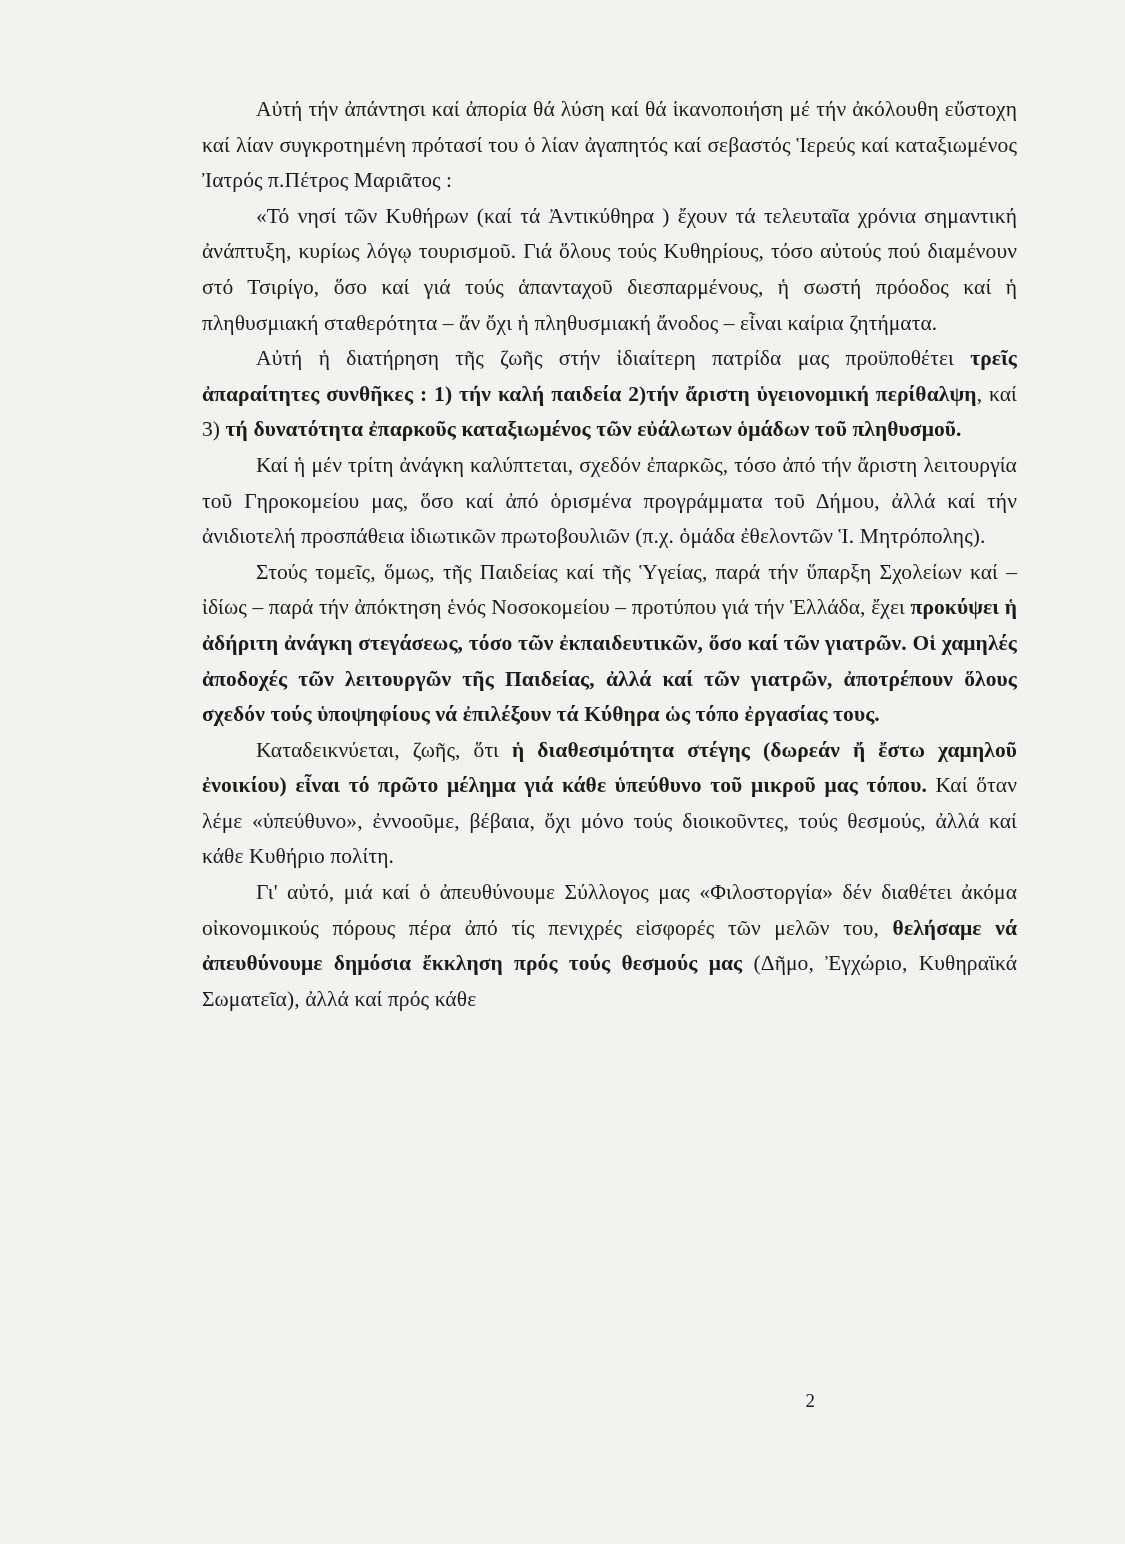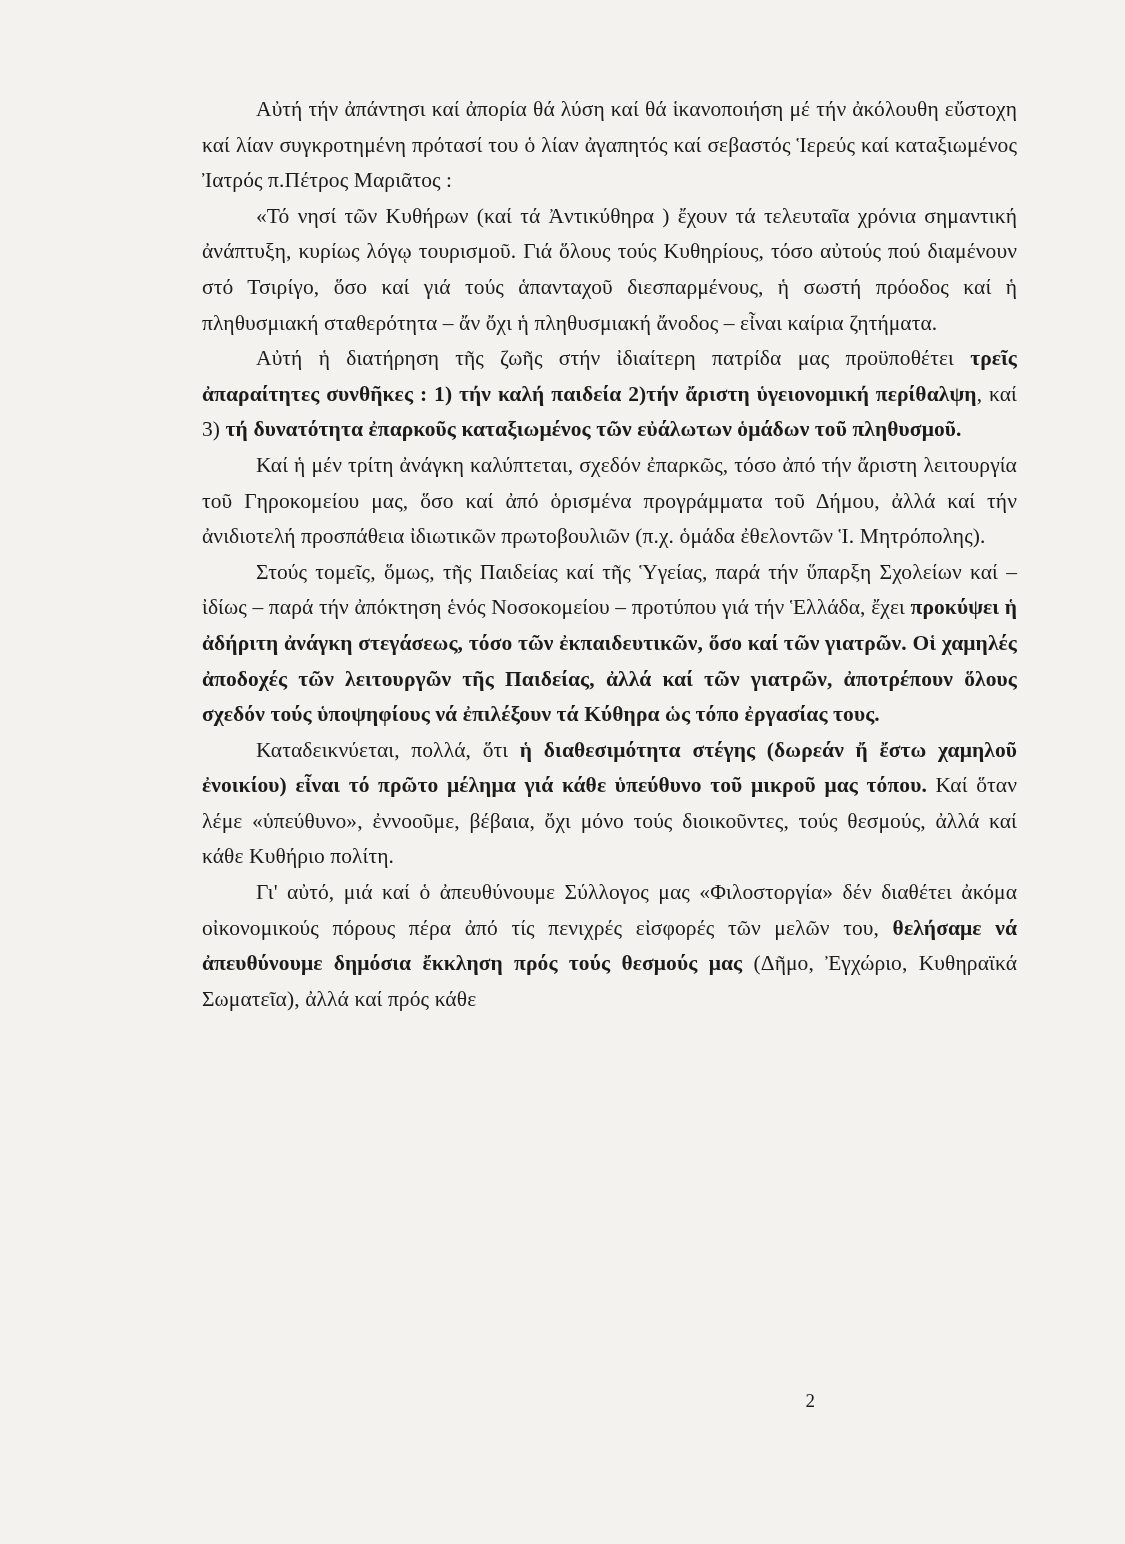--- a/index.html
+++ b/index.html
@@ -60,18 +60,18 @@
 <body>
 
 <div class="page">
   <div class="sheet">
     <div class="content" id="body-text">
         <p><span>Αὐτή τήν ἀπάντησι καί ἀπορία θά λύση καί θά ἱκανοποιήση μέ τήν ἀκόλουθη εὔστοχη καί λίαν συγκροτημένη πρότασί του ὁ λίαν ἀγαπητός καί σεβαστός Ἱερεύς καί καταξιωμένος Ἰατρός π.Πέτρος Μαριᾶτος :</span></p>
         <p><span>«Τό νησί τῶν Κυθήρων (καί τά Ἀντικύθηρα ) ἔχουν τά τελευταῖα χρόνια σημαντική ἀνάπτυξη, κυρίως λόγῳ τουρισμοῦ.  Γιά ὅλους τούς Κυθηρίους, τόσο αὐτούς πού διαμένουν στό Τσιρίγο, ὅσο καί γιά τούς ἁπανταχοῦ διεσπαρμένους, ἡ σωστή πρόοδος καί ἡ πληθυσμιακή σταθερότητα – ἄν ὄχι ἡ πληθυσμιακή ἄνοδος – εἶναι καίρια ζητήματα.</span></p>
         <p><span>Αὐτή ἡ διατήρηση τῆς ζωῆς στήν ἰδιαίτερη πατρίδα μας προϋποθέτει </span><b>τρεῖς ἀπαραίτητες συνθῆκες : 1) τήν καλή παιδεία 2)τήν ἄριστη ὑγειονομική περίθαλψη</b><span>, καί 3) </span><b>τή δυνατότητα ἐπαρκοῦς καταξιωμένος τῶν εὐάλωτων ὁμάδων τοῦ πληθυσμοῦ.</b></p>
         <p><span>Καί ἡ μέν τρίτη ἀνάγκη καλύπτεται, σχεδόν ἐπαρκῶς, τόσο ἀπό τήν ἄριστη λειτουργία τοῦ Γηροκομείου μας, ὅσο καί ἀπό ὁρισμένα προγράμματα τοῦ Δήμου, ἀλλά καί τήν ἀνιδιοτελή προσπάθεια ἰδιωτικῶν πρωτοβουλιῶν (π.χ. ὁμάδα ἐθελοντῶν Ἱ. Μητρόπολης).</span></p>
         <p><span>Στούς τομεῖς, ὅμως, τῆς Παιδείας καί τῆς Ὑγείας, παρά τήν ὕπαρξη Σχολείων καί – ἰδίως – παρά τήν ἀπόκτηση ἑνός Νοσοκομείου – προτύπου γιά τήν Ἑλλάδα, ἔχει </span><b>προκύψει ἡ ἀδήριτη ἀνάγκη στεγάσεως, τόσο τῶν ἐκπαιδευτικῶν, ὅσο καί τῶν γιατρῶν. Οἱ χαμηλές ἀποδοχές τῶν λειτουργῶν τῆς Παιδείας, ἀλλά καί τῶν γιατρῶν, ἀποτρέπουν ὅλους σχεδόν τούς ὑποψηφίους νά ἐπιλέξουν τά Κύθηρα ὡς τόπο ἐργασίας τους.</b></p>
-        <p><span>Καταδεικνύεται, πολλά, ὅτι </span><b>ἡ διαθεσιμότητα στέγης (δωρεάν ἤ ἔστω χαμηλοῦ ἐνοικίου) εἶναι τό πρῶτο μέλημα γιά κάθε ὑπεύθυνο τοῦ μικροῦ μας τόπου.</b><span> Καί ὅταν λέμε «ὑπεύθυνο», ἐννοοῦμε, βέβαια, ὄχι μόνο τούς διοικοῦντες, τούς θεσμούς, ἀλλά καί κάθε Κυθήριο πολίτη.</span></p>
+        <p><span>Καταδεικνύεται, ζωῆς, ὅτι </span><b>ἡ διαθεσιμότητα στέγης (δωρεάν ἤ ἔστω χαμηλοῦ ἐνοικίου) εἶναι τό πρῶτο μέλημα γιά κάθε ὑπεύθυνο τοῦ μικροῦ μας τόπου.</b><span> Καί ὅταν λέμε «ὑπεύθυνο», ἐννοοῦμε, βέβαια, ὄχι μόνο τούς διοικοῦντες, τούς θεσμούς, ἀλλά καί κάθε Κυθήριο πολίτη.</span></p>
         <p><span>Γι' αὐτό, μιά καί ὁ ἀπευθύνουμε Σύλλογος μας «Φιλοστοργία» δέν διαθέτει ἀκόμα οἰκονομικούς πόρους πέρα ἀπό τίς πενιχρές εἰσφορές τῶν μελῶν του, </span><b>θελήσαμε νά ἀπευθύνουμε δημόσια ἔκκληση πρός τούς θεσμούς μας</b><span> (Δῆμο, Ἐγχώριο, Κυθηραϊκά Σωματεῖα), ἀλλά καί πρός κάθε</span></p>
       </div>
     <div class="pagenum">2</div>
   </div>
 </div>
 
 </body></html>

